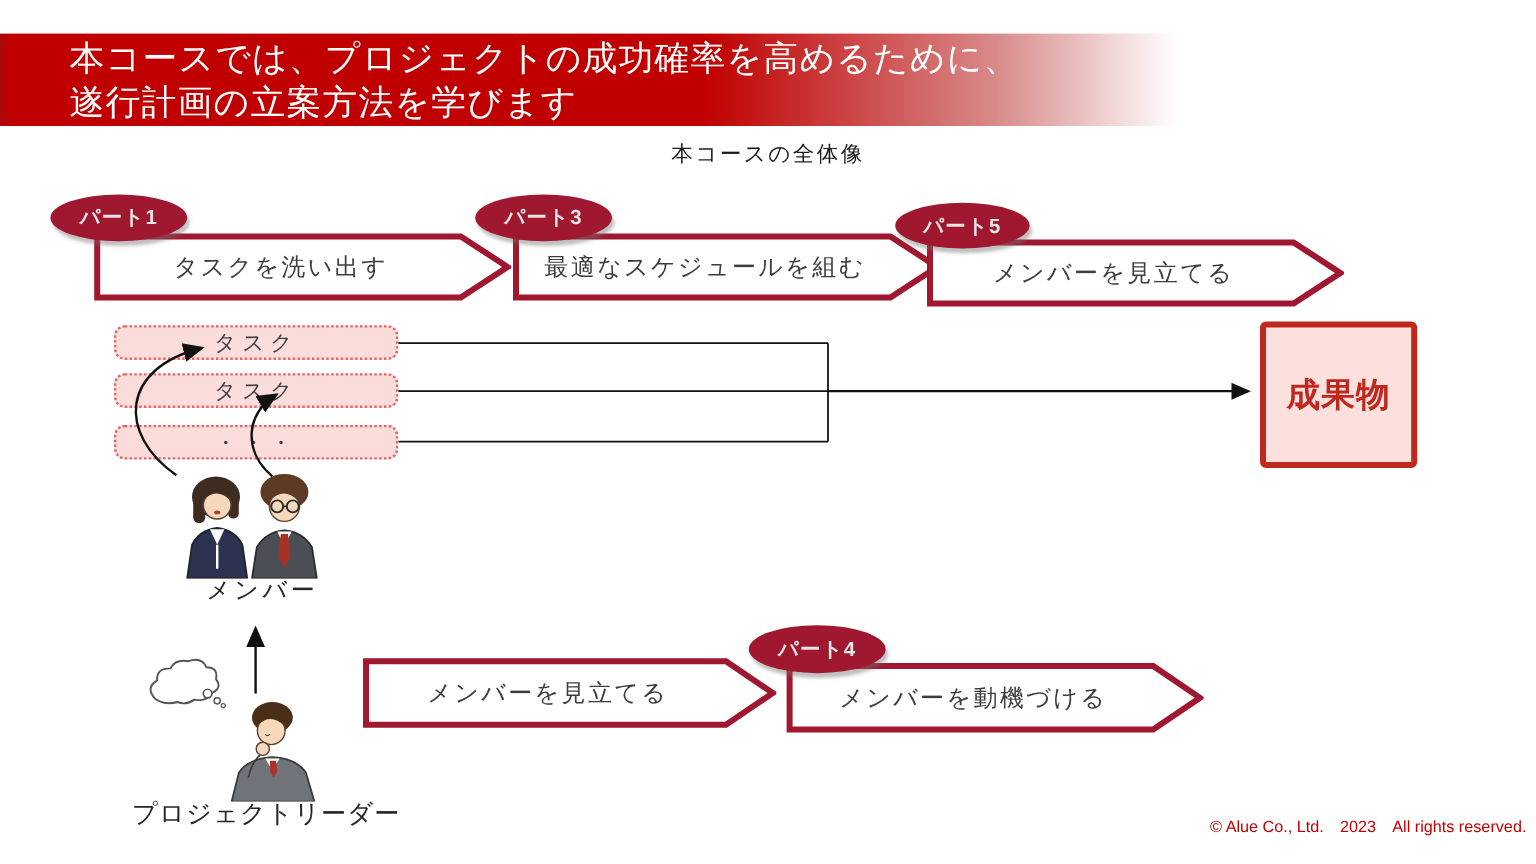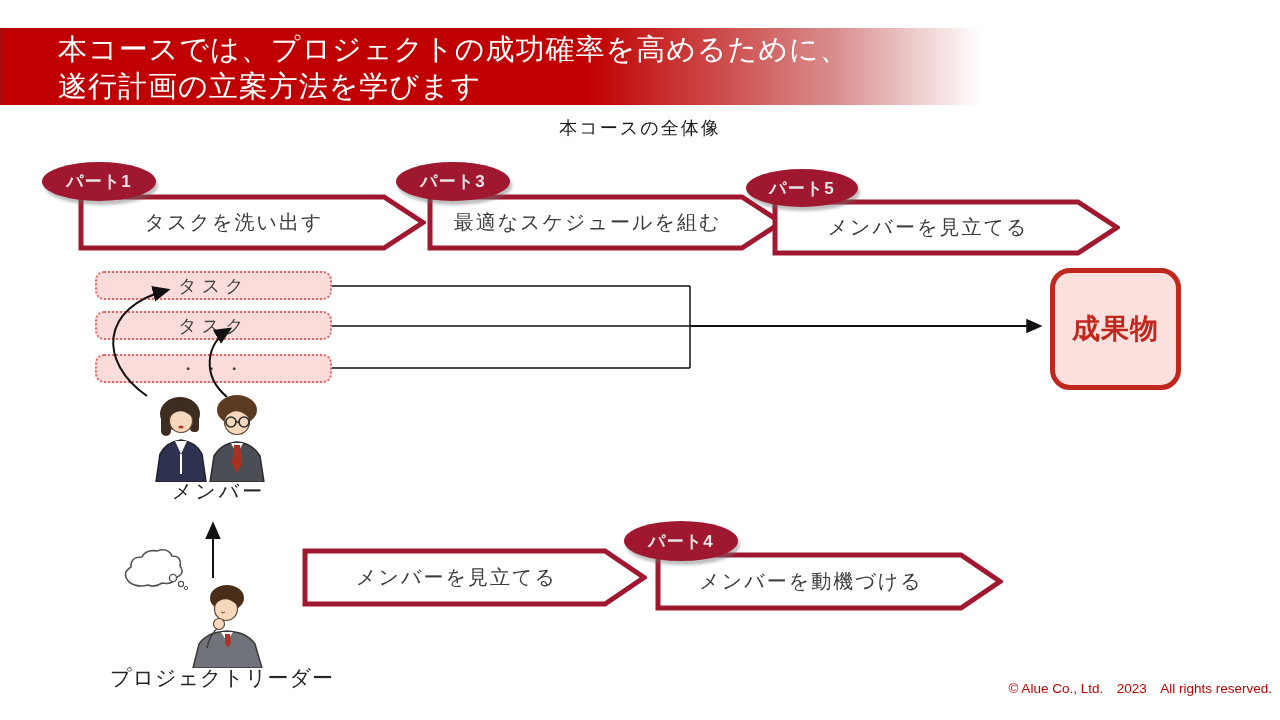--- a/index.html
+++ b/index.html
@@ -48,21 +48,21 @@
   .task-box{
     position:absolute;left:95px;width:237px;height:29px;
     background:var(--task-fill);border:2px dotted var(--task-border);border-radius:9px;
     display:flex;align-items:center;justify-content:center;
     font-size:18px;color:#3f3f3f;letter-spacing:5px;
   }
 
   
   .deliverable{
     position:absolute;left:1050px;top:268px;width:131px;height:122px;
-    background:#fbe0de;border:5px solid var(--deliverable-red);border-radius:20px;
+    background:#fbe0de;border:5px solid var(--deliverable-red);border-radius:5px;
     display:flex;align-items:center;justify-content:center;
     font-size:28px;font-weight:bold;color:var(--deliverable-red);letter-spacing:1px;
   }
 
   
   .overlay{position:absolute;left:0;top:0;pointer-events:none;z-index:4;}
   .overlay line,.overlay path.flow{stroke:#111;fill:none;}
 
   
   .members-label{

